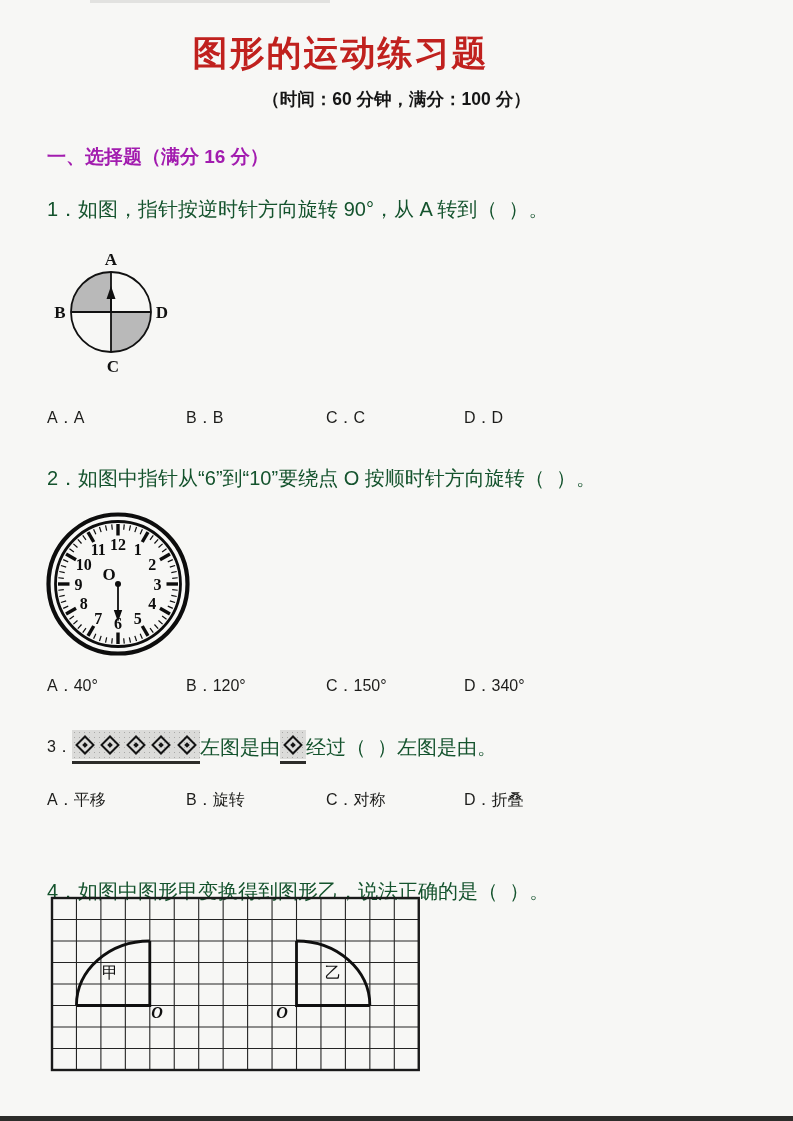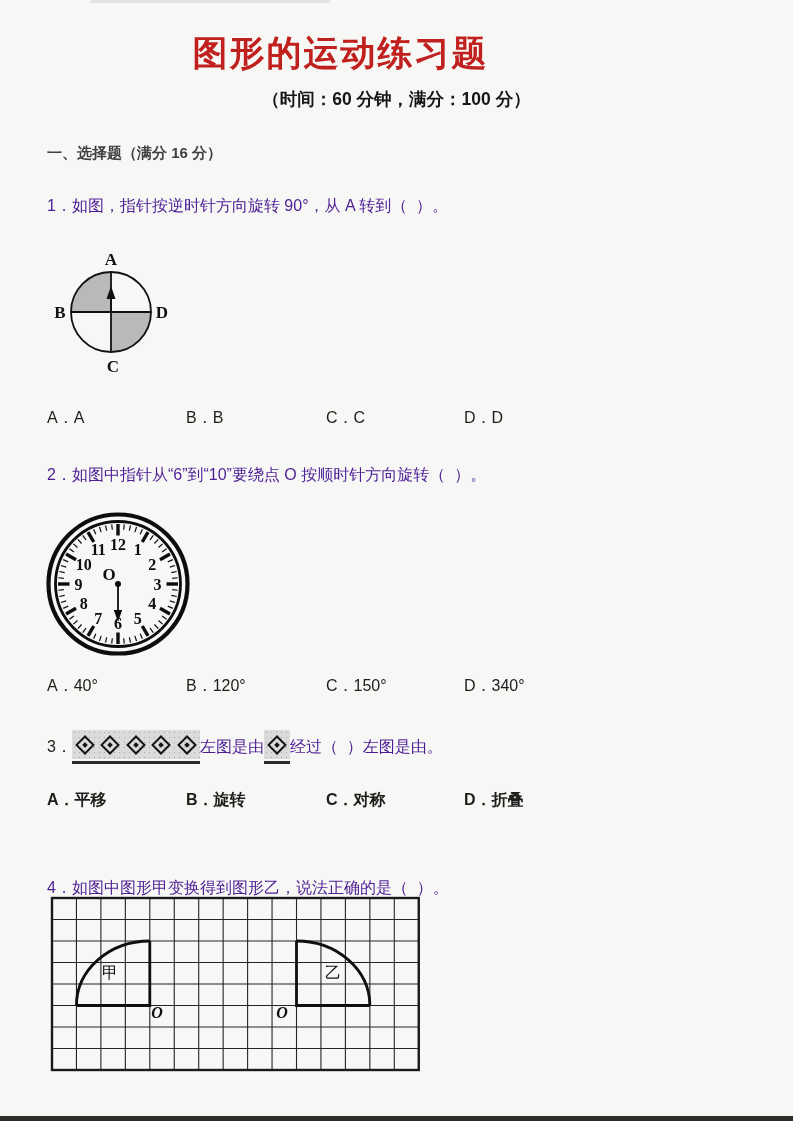--- a/index.html
+++ b/index.html
@@ -16,23 +16,23 @@
   .bind-text{white-space:pre-wrap;}
   .title{
     top:30px;left:0;width:681px;text-align:center;
     font-size:35px;font-weight:bold;letter-spacing:2px;
   }
   .subtitle{
     top:87px;left:0;width:793px;text-align:center;
     font-size:17.5px;font-weight:bold;color:#161616;
   }
   .section-heading{
-    top:144px;left:47px;font-size:15px;font-weight:bold;color:#404040;
-  }
-  .qtext{font-size:16px;color:#4c1d95;text-align:right;}
+    top:144px;left:47px;font-size:19px;font-weight:bold;color:#a21caf;
+  }
+  .qtext{font-size:20px;color:#14532d;text-align:right;}
   .options-row{left:0;top:0;width:655px;height:24px;}
   .option{position:absolute;font-size:16px;color:#1d1d1b;top:0;white-space:pre;}
   .opt-a{left:47px;}  .opt-b{left:186px;}  .opt-c{left:326px;}  .opt-d{left:464px;}
 
   
   .q3-line{
     left:47px;top:727px;height:40px;
     display:flex;align-items:center;
   }
   .q3-num{font-size:16px;}
@@ -225,21 +225,21 @@
       <span class="single-diamond-box">
         <span class="diamond">
             <span class="d-outer"></span>
             <span class="d-dot"></span>
           </span>
       </span>
     </span>
     <span class="qtext bind-text">经过（  ）左图是由。</span>
   </div>
 
-  <div class="abs options-row" style="top:790px;font-weight:bold;">
+  <div class="abs options-row" style="top:790px;">
     <span class="option opt-a">A．平移</span>
     <span class="option opt-b">B．旋转</span>
     <span class="option opt-c">C．对称</span>
     <span class="option opt-d">D．折叠</span>
   </div>
 
   <div class="abs qtext bind-text" style="left:47px;top:846px;margin-top:32px;">4．如图中图形甲变换得到图形乙，说法正确的是（  ）。</div>
 
   <svg class="abs" style="left:48px;top:894px;" width="376" height="182" viewBox="0 0 376 182">
     <g id="grid-lines">

